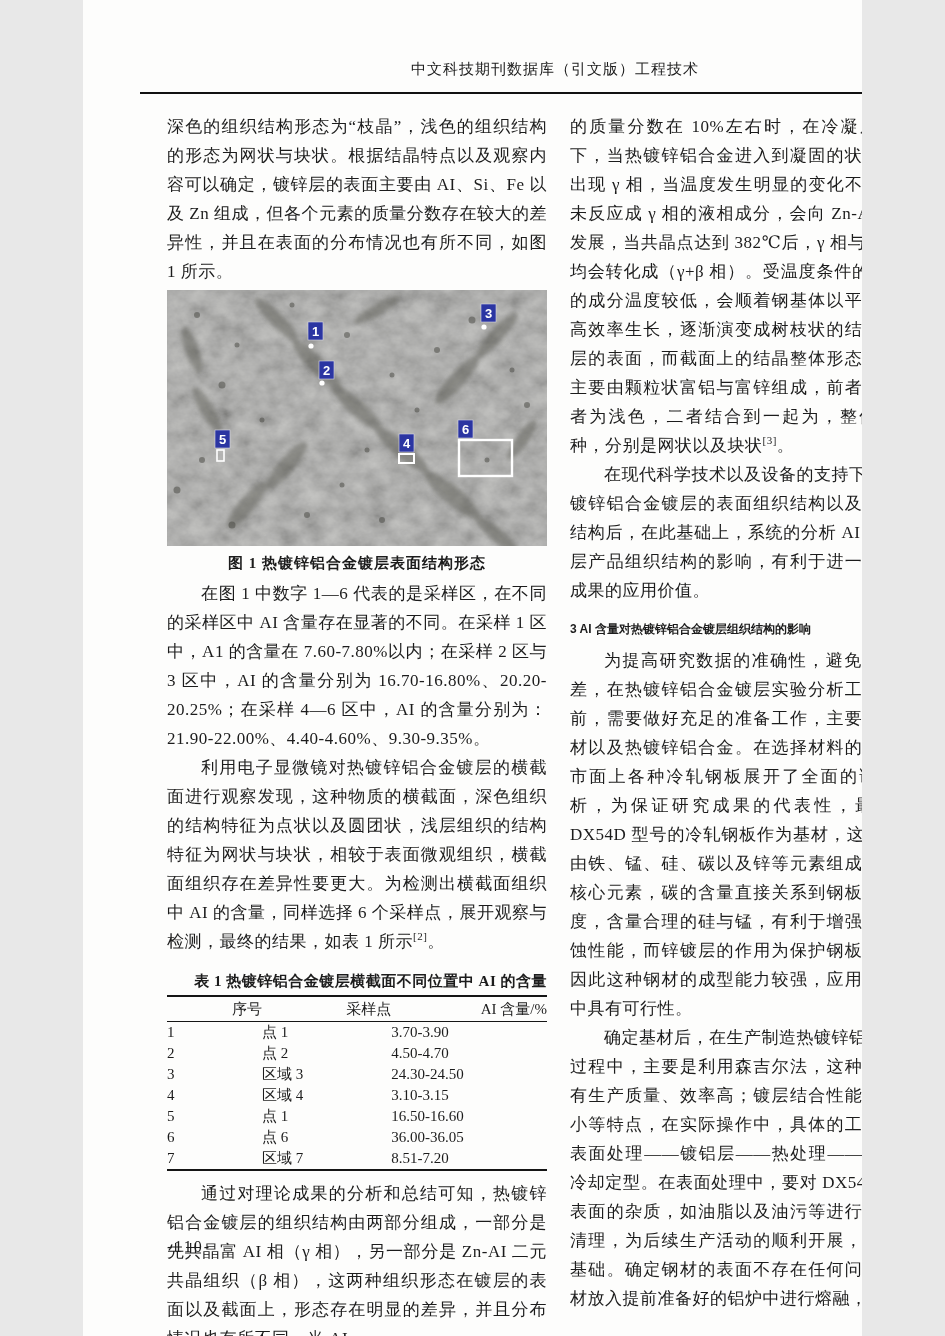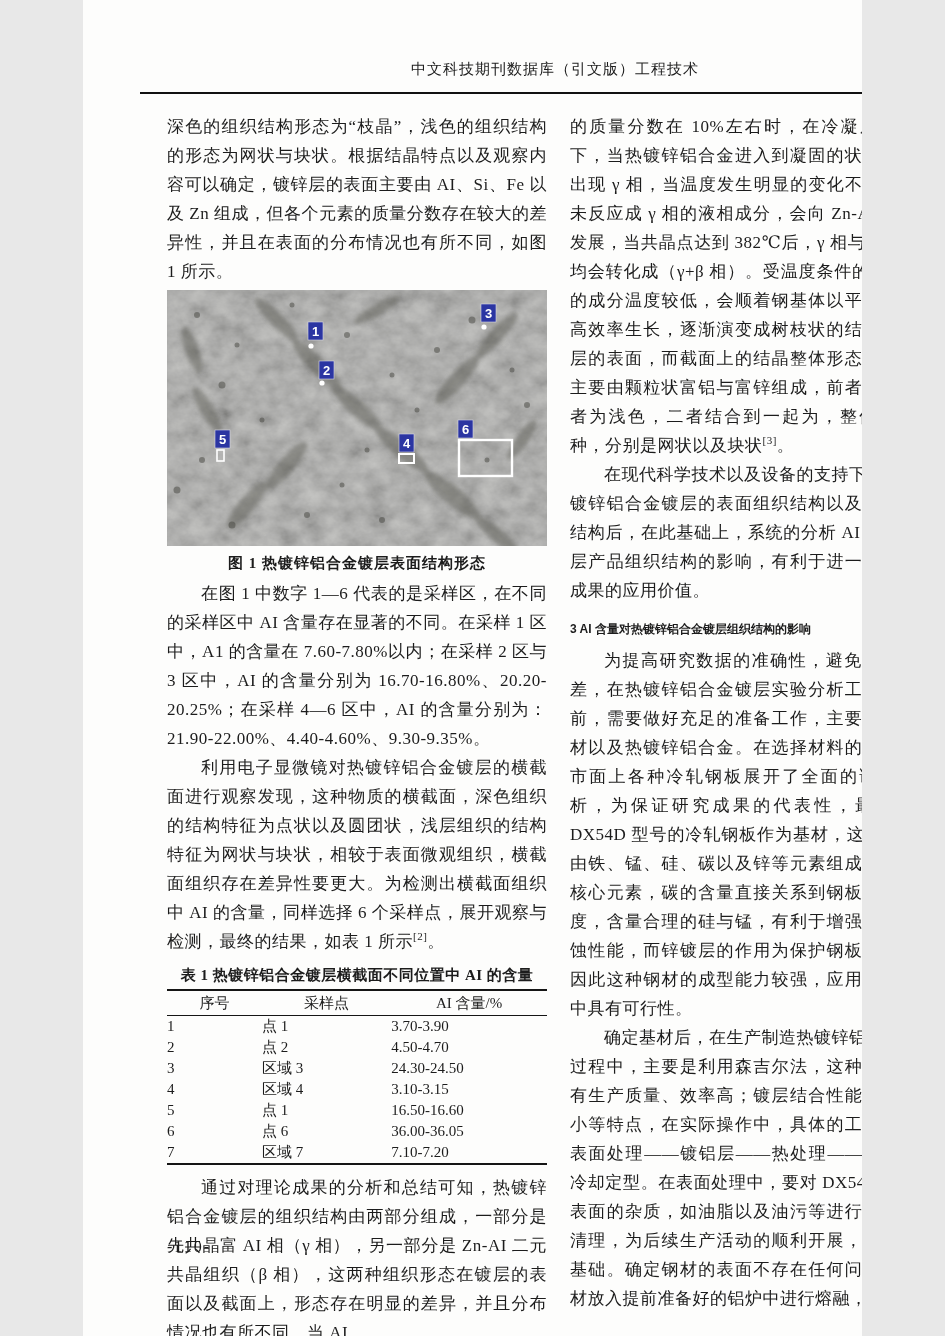--- a/index.html
+++ b/index.html
@@ -21,29 +21,29 @@
     text-indent:2em; letter-spacing:0.5px;
   }
   p.no-indent { text-indent:0; }
   sup.cite { font-size:11px; vertical-align:super; line-height:0; }
   .micrograph { display:block; width:380px; height:256px; margin-top:4px; }
   .fig-caption {
     text-align:center; font-weight:bold; font-size:15px;
     margin:8px 0 6px 0; letter-spacing:1px;
   }
   .tbl-title {
-    text-align:center; font-weight:bold; font-size:15px;
-    margin:10px 0 4px 0; letter-spacing:0.5px;
+    text-align:right; font-weight:bold; font-size:15px;
+    margin:16px 0 4px 0; letter-spacing:0.5px;
   }
   table.data-table {
     width:100%; border-collapse:collapse; font-size:15px; line-height:19px;
     border-top:2px solid #151515; border-bottom:2px solid #151515;
   }
   table.data-table th {
-    font-weight:normal; text-align:center; padding:3px 0 2px 0;
+    font-weight:normal; text-align:right; padding:3px 0 2px 0;
     border-bottom:1.5px solid #151515;
   }
   table.data-table td { padding:1px 0; }
   .c1 { width:25%; } .c2 { width:34%; } .c3 { width:41%; }
   .sec-h1 { font-size:12px; font-weight:bold; margin:16px 0 8px 0; font-family:"Liberation Sans","DejaVu Sans",sans-serif; }
   .sec-h2 { font-size:18px; font-weight:bold; margin:6px 0 8px 0; font-family:"Liberation Sans","DejaVu Sans",sans-serif; }
   .sec-h3 { font-size:16px; font-weight:normal; margin:4px 0 8px 0; }
   .footer { position:absolute; left:84px; top:1238px; font-size:16px; letter-spacing:2px; }
 </style>
 </head>
@@ -189,21 +189,21 @@
             <td>16.50-16.60</td>
           </tr>
         <tr>
             <td>6</td>
             <td>点 6</td>
             <td>36.00-36.05</td>
           </tr>
         <tr>
             <td>7</td>
             <td>区域 7</td>
-            <td>7.10-7.20</td>
+            <td>8.51-7.20</td>
           </tr>
       </tbody>
     </table>
 
     <p class="body-par" style="margin-top:8px;">通过对理论成果的分析和总结可知，热镀锌铝合金镀层的组织结构由两部分组成，一部分是先共晶富 AI 相（γ 相），另一部分是 Zn-AI 二元共晶组织（β 相），这两种组织形态在镀层的表面以及截面上，形态存在明显的差异，并且分布情况也有所不同。当 AI</p>
   </div>
 
   <div class="col col-right">
     <p class="body-par no-indent"><span>的质量分数在 10%左右时，在冷凝反应的作用下，当热镀锌铝合金进入到凝固的状态后，就会出现 γ 相，当温度发生明显的变化不断下降后，未反应成 γ 相的液相成分，会向 Zn-AI 共晶组织发展，当共晶点达到 382℃后，γ 相与剩余液相，均会转化成（γ+β 相）。受温度条件的影响，γ 相的成分温度较低，会顺着钢基体以平行面的形式高效率生长，逐渐演变成树枝状的结晶附着于镀层的表面，而截面上的结晶整体形态为圆团状，主要由颗粒状富铝与富锌组成，前者为深色，后者为浅色，二者结合到一起为，整体形状有两种，分别是网状以及块状</span><sup class="cite">[3]</sup><span>。</span></p>
 

